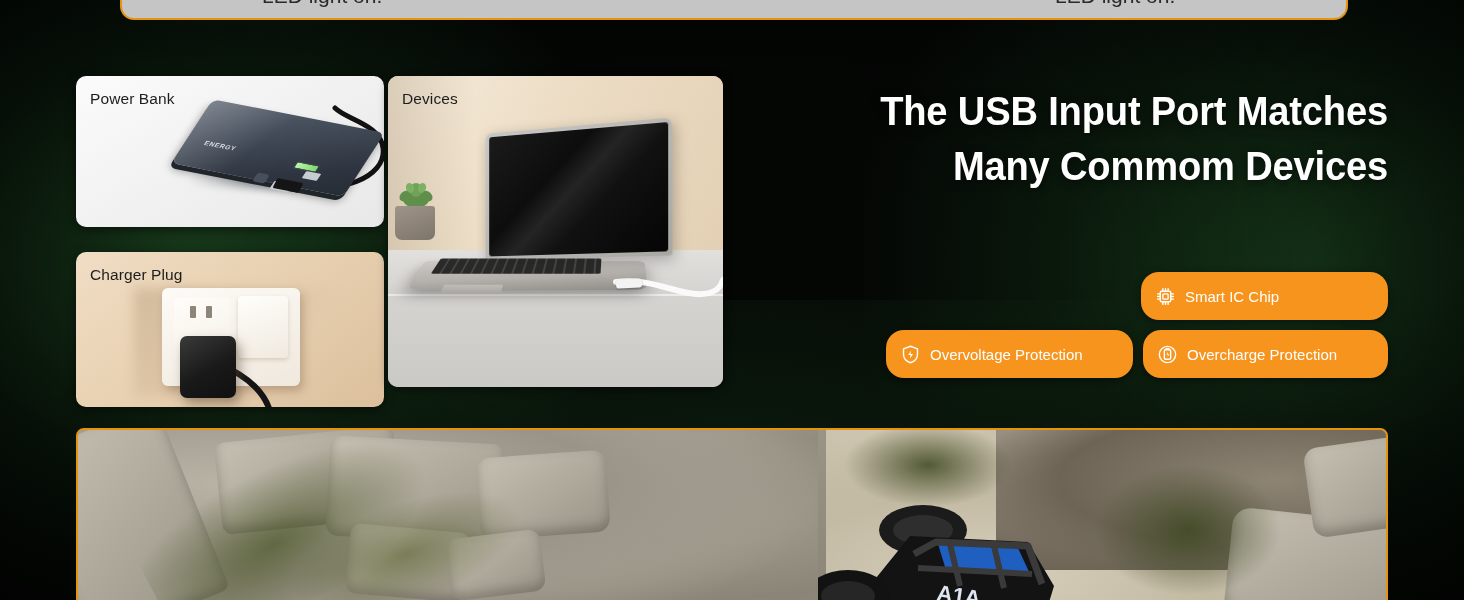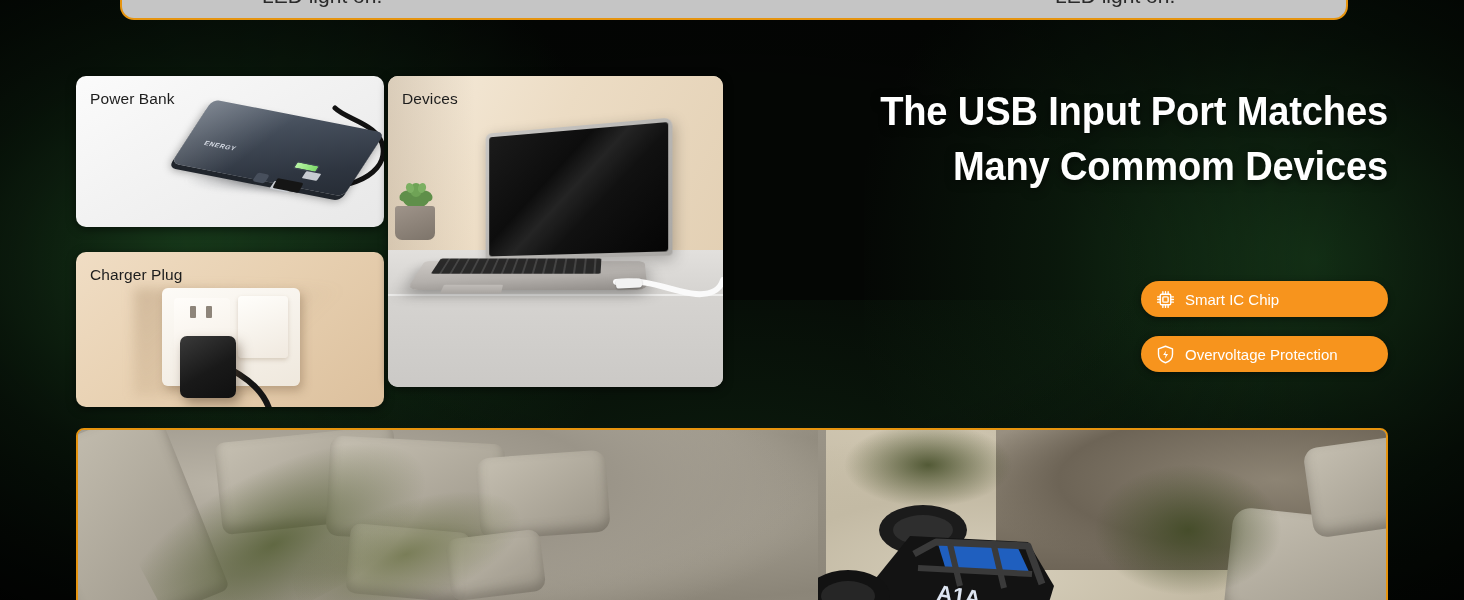--- a/index.html
+++ b/index.html
@@ -259,27 +259,26 @@
     font-weight:700; font-size:41px; line-height:1.33;
     letter-spacing:-.2px;
     text-shadow:0 2px 10px rgba(0,0,0,.6);
     transform:scaleX(.93); transform-origin:right center;
   }
   #badges{
     position:absolute; left:886px; top:272px; width:502px;
     display:flex; flex-wrap:wrap; gap:10px 10px; justify-content:flex-end;
   }
   .badge{
-    height:36px; display:flex; align-items:center; gap:9px;
+    height:48px; display:flex; align-items:center; gap:9px;
     background:#f7941d; border-radius:18px;
     padding:0 18px 0 14px;
     color:#fff; font-size:15px; font-weight:500;
     white-space:nowrap;
     box-shadow:0 2px 7px rgba(0,0,0,.45);
-    margin-top:9px;
   }
   .badge .ic{ width:21px; height:21px; flex:none; display:block; }
   .badge .bt{ line-height:1; position:relative; top:.5px; }
   #b1{ width:247px; }
   #b2{ width:245px; }
   #b3{ width:247px; }
   #b4{ width:245px; }
 </style>
 </head>
 <body>
@@ -376,20 +375,31 @@
   <div class="badge" id="b3">
     <svg class="ic" viewBox="0 0 24 24">
       <g fill="none" stroke="#fff" stroke-width="1.6" stroke-linejoin="round">
         <path d="M12 2.6 20 5.6v6.1c0 4.6-3.2 8.2-8 9.7-4.8-1.5-8-5.1-8-9.7V5.6z"></path>
         <path d="M12.8 7.4 9.3 12.6h2.9l-.9 4.2 3.6-5.3h-3z" fill="#fff" stroke="none"></path>
       </g>
     </svg>
     <span class="bt">Overvoltage Protection</span>
   </div>
 
+  <div class="badge" id="b4">
+    <svg class="ic" viewBox="0 0 24 24">
+      <g fill="none" stroke="#fff" stroke-width="1.6" stroke-linejoin="round">
+        <circle cx="12" cy="12" r="9.3"></circle>
+        <rect x="8.4" y="6.6" width="7.2" height="10.8" rx="1.4"></rect>
+        <path d="M10.4 6.6V5.4h3.2v1.2"></path>
+        <path d="M12.7 8.9 10.6 12.2h2l-.5 2.7 2.2-3.3h-1.9z" fill="#fff" stroke="none"></path>
+      </g>
+    </svg>
+    <span class="bt">Overcharge Protection</span>
+  </div>
 
 </div>
 
 <div id="bottom-photo">
   <div class="rp-sky"></div>
   <div class="rp-path"></div>
   <div class="rp-cliff"></div>
   <div class="rp-rockmass"></div>
 
   <div class="rp-block" style="left:140px;top:4px;width:180px;height:92px;border-radius:10px;transform:rotate(-6deg);"></div>

